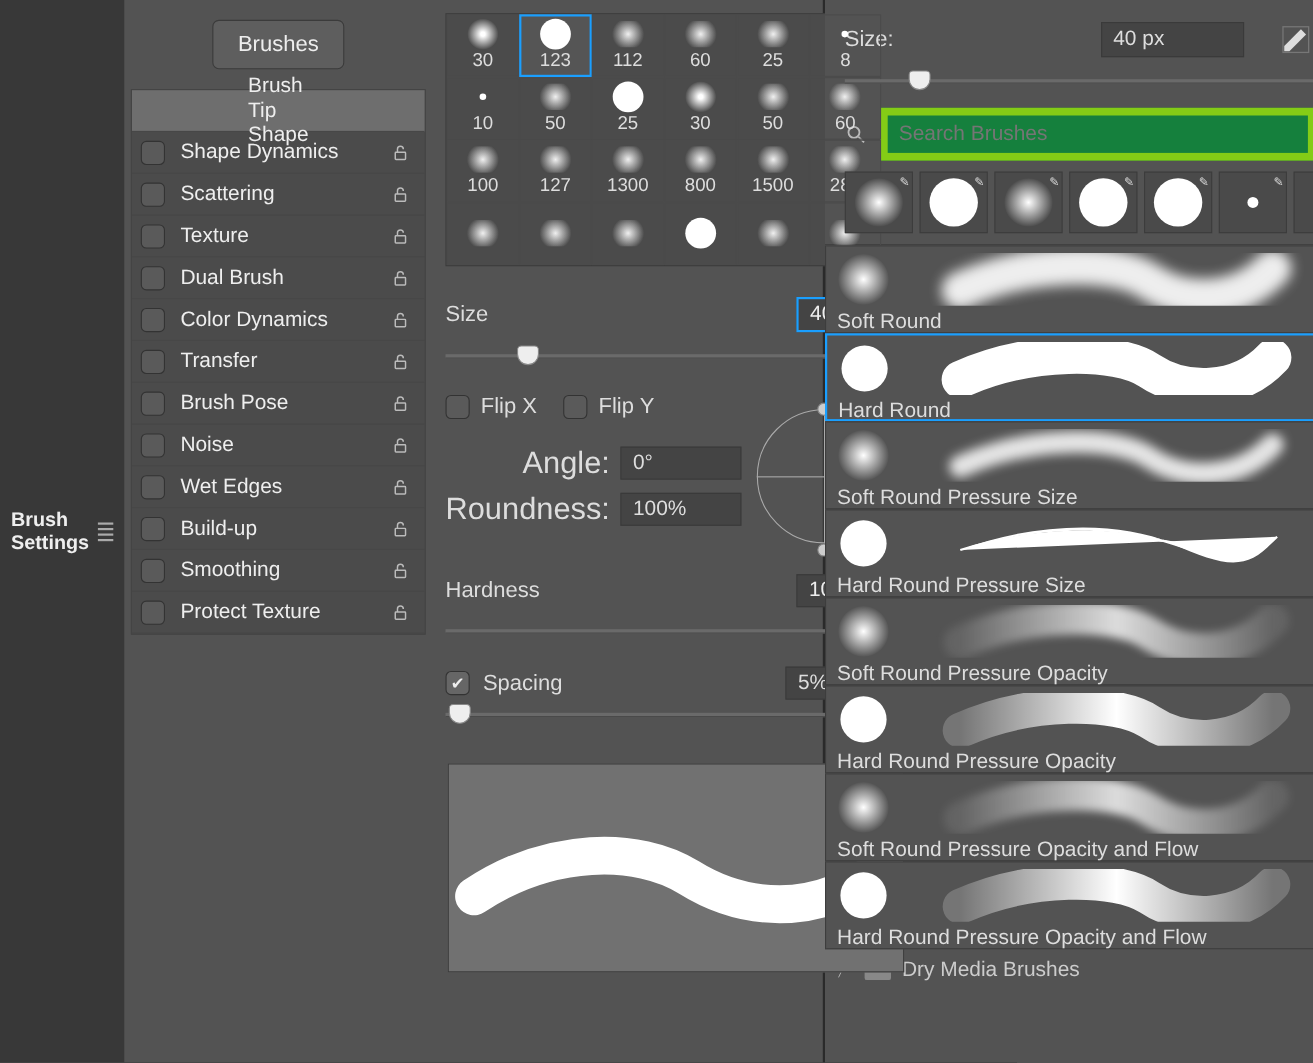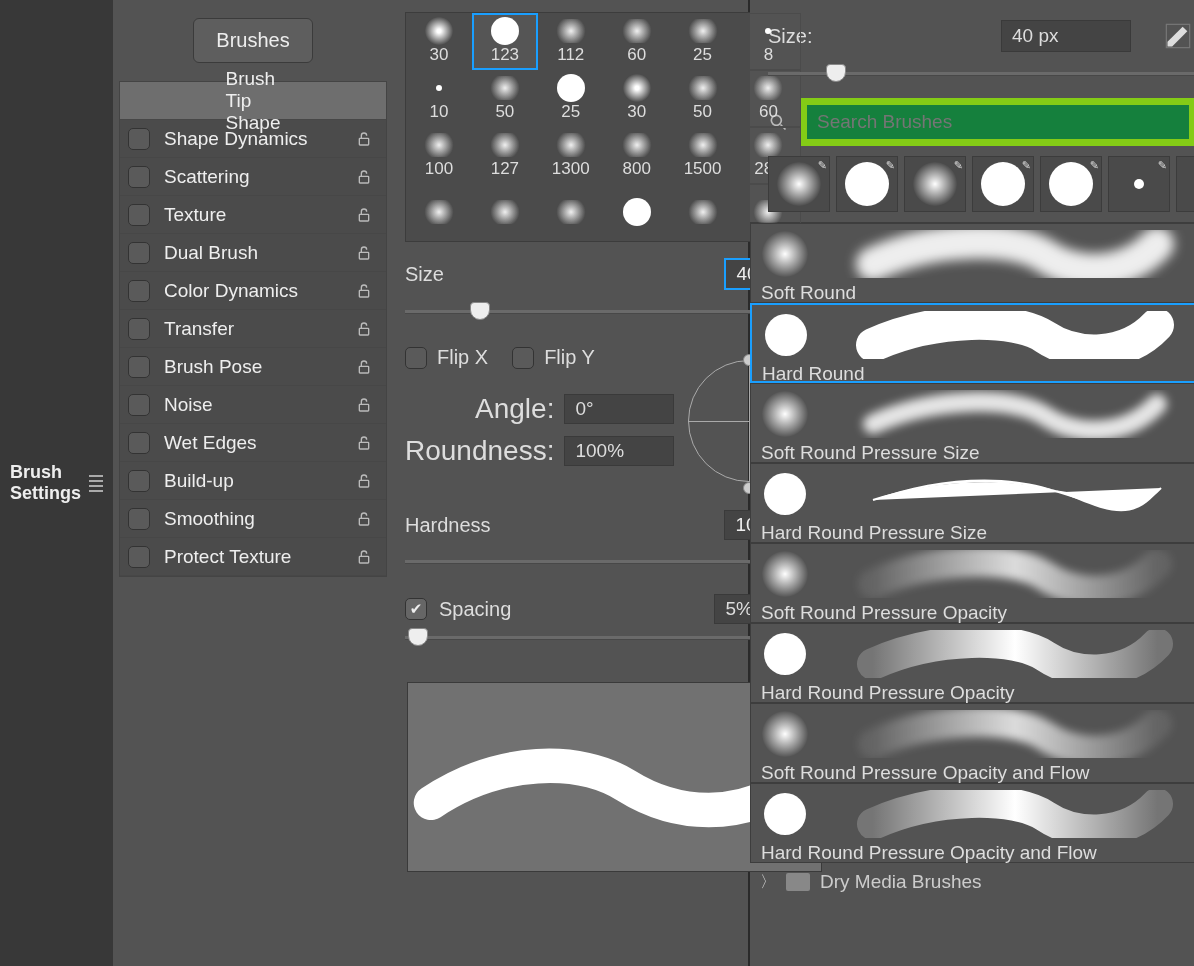--- a/index.html
+++ b/index.html
@@ -19,21 +19,21 @@
   .opt-row { display:flex; align-items:center; height:38px; padding:0 8px; border-bottom:1px solid #474747; font-size:19px; }
   .opt-row.selected { background:#6a6a6a; }
   .opt-row .cb { width:22px; height:22px; border:1px solid #333; background:#5a5a5a; border-radius:5px; margin-right:14px; flex-shrink:0;}
   .opt-row .label { flex:1; color:#eee;}
   .opt-row .lock { width:22px; color:#bbb; font-size:18px;}
   .opt-row.tip { justify-content:center; background:#6e6e6e;}
   .opt-row.tip .label { flex:0; }
   
   .controls-col { flex:1; padding: 12px 18px 10px 12px; display:flex; flex-direction:column; }
   
-  .tip-grid-wrap { border:1px solid #3c3c3c; background:#4b4b4b; padding:0; margin-bottom:8px; display:flex;}
+  .tip-grid-wrap { border:1px solid #3c3c3c; background:#4b4b4b; padding:0; margin-bottom:20px; display:flex;}
   .tip-grid { display:grid; grid-template-columns: repeat(6, 1fr); gap:0; flex:1;}
   .tip-cell { height:57px; display:flex; flex-direction:column; align-items:center; justify-content:center; border:1px solid #4b4b4b; position:relative;}
   .tip-cell.selected { border:2px solid #1a9fff; background:#555;}
   .tip-swatch { width:36px; height:24px; display:flex; align-items:center; justify-content:center;}
   .tip-label { font-size:17px; color:#ddd; margin-top:2px;}
   .tip-scroll { width:22px; background:#4b4b4b; display:flex; align-items:flex-start; justify-content:center; padding-top:12px;}
   .tip-thumb { width:12px; height:38px; background:#6e6e6e; border-radius:6px;}
   
   .ctrl-row { display:flex; align-items:center; margin:8px 0; font-size:20px;}
   .ctrl-row .lbl { flex:1;}

